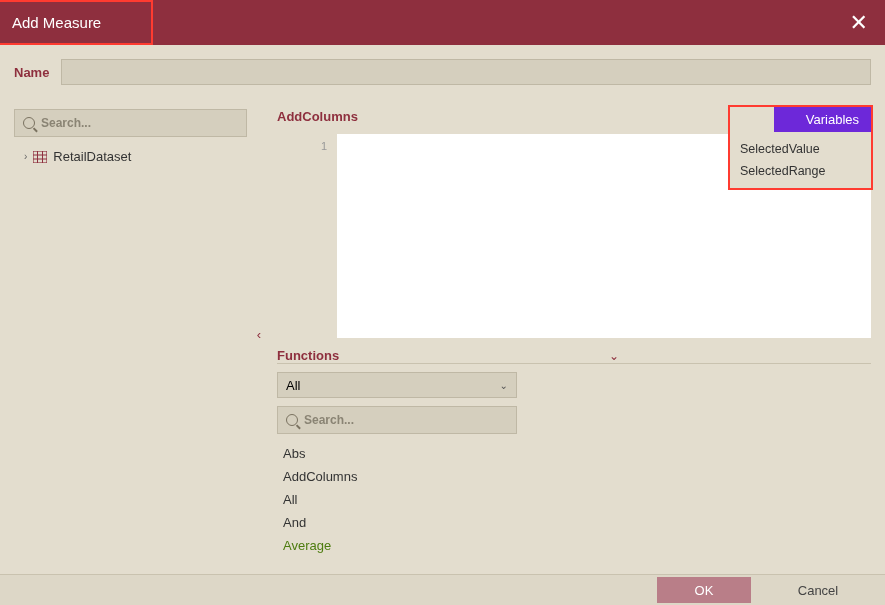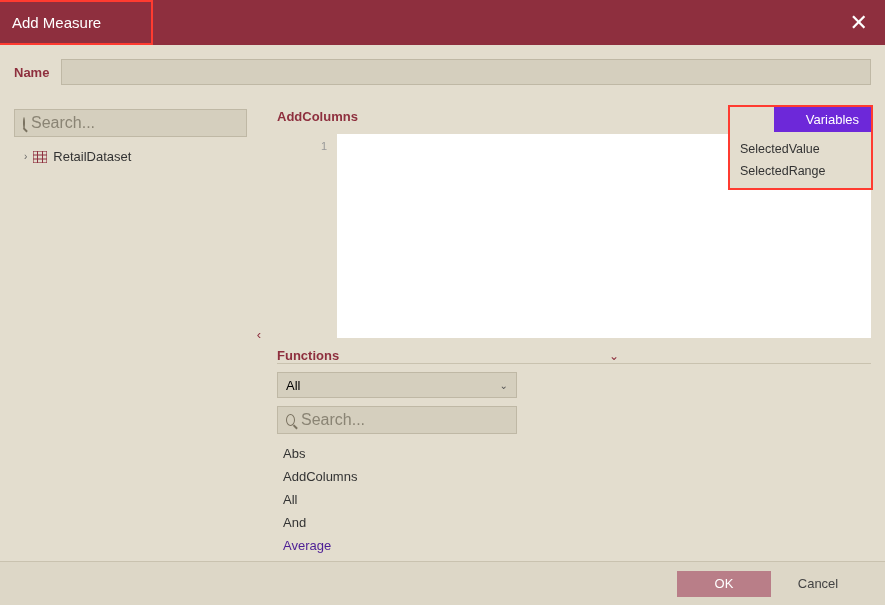--- a/index.html
+++ b/index.html
@@ -75,23 +75,24 @@
     display: flex;
     align-items: center;
     padding: 0 8px;
     gap: 6px;
     margin-bottom: 8px;
   }
   .search-box input {
     border: none;
     background: transparent;
     flex: 1;
-    font-size: 16px;
+    font-size: 12px;
     color: #b91c1c;
     outline: none;
+    font-weight: bold;
   }
   .search-box input::placeholder { color: #8a8474; }
   .search-icon {
     width: 12px; height: 12px;
     border: 1.5px solid #7a7260;
     border-radius: 50%;
     position: relative;
   }
   .search-icon::after {
     content: '';
@@ -236,42 +237,43 @@
     margin-top: 6px;
     height: 118px;
     overflow: hidden;
   }
   .func-list div {
     padding: 4px 6px;
     font-size: 13px;
     color: #333;
     cursor: pointer;
   }
-  .func-list div:last-child { color: #4c1d95; }
+  .func-list div:last-child { color: #4d7c0f; }
   .functions-right {
     flex: 1;
     display: flex;
     align-items: center;
     justify-content: center;
     color: #8a8474;
     font-size: 12.5px;
     text-align: center;
     padding: 0 10px;
   }
   .footer {
     position: absolute;
     bottom: 0;
     left: 0;
     right: 0;
-    height: 44px;
+    height: 31px;
     background: #ddd7c7;
     border-top: 1px solid #c9c2af;
     display: flex;
     align-items: center;
     justify-content: flex-end;
+    gap: 20px;
     padding: 0 20px;
   }
   .btn {
     width: 94px;
     height: 26px;
     display: flex;
     align-items: center;
     justify-content: center;
     font-size: 13px;
     cursor: pointer;

